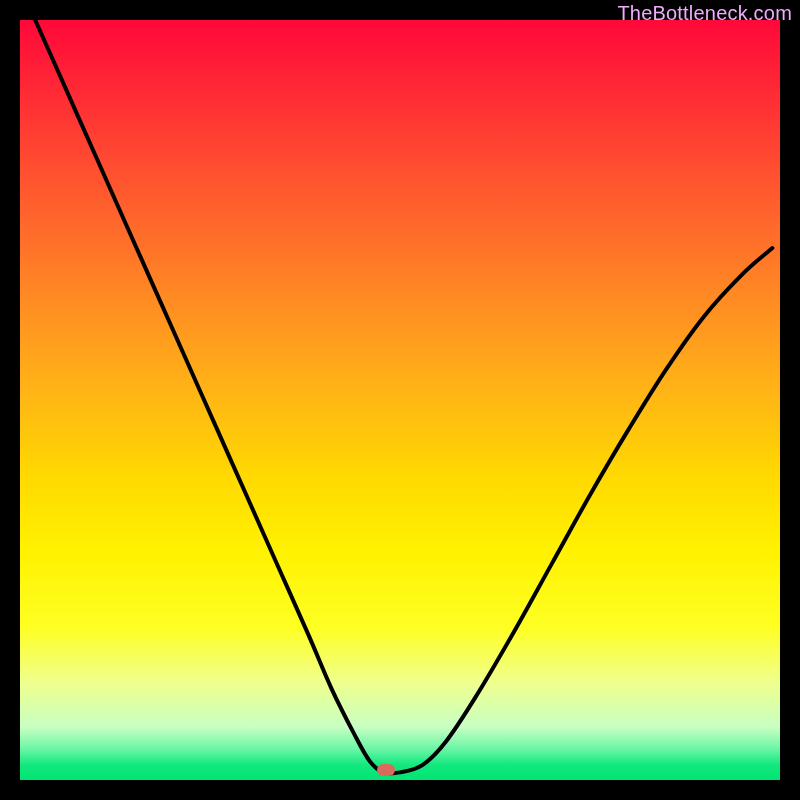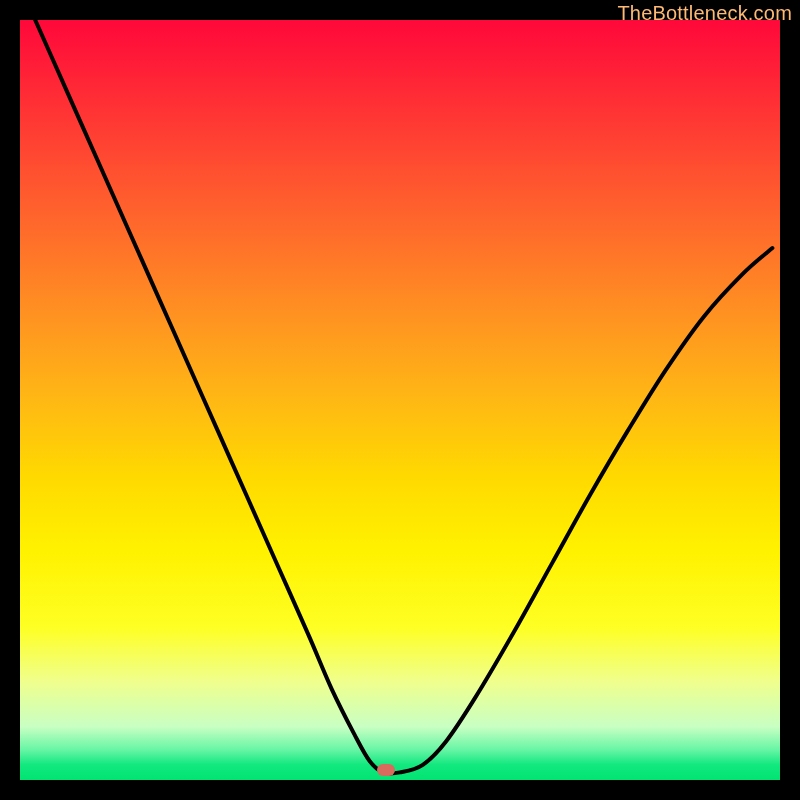--- a/index.html
+++ b/index.html
@@ -55,21 +55,21 @@
     width: 18px;
     height: 12px;
     background: #d96a5e;
     border-radius: 6px;
     transform: translate(-50%, -50%);
   }
   .watermark {
     position: absolute;
     top: 2px;
     right: 8px;
-    color: #fdba74;
+    color: #f0abfc;
     font-size: 20px;
     letter-spacing: 0.2px;
     font-weight: 500;
   }
 </style>
 </head>
 <body>
 
 <div class="frame">
 

